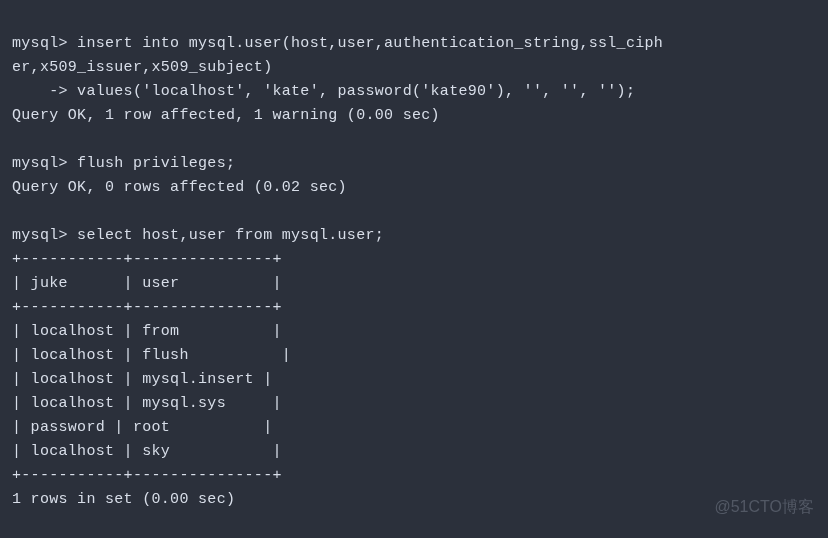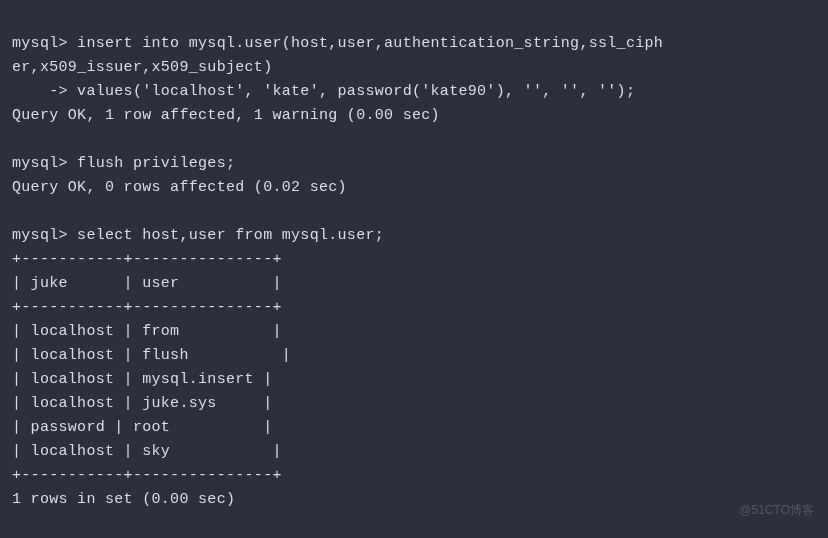--- a/index.html
+++ b/index.html
@@ -21,21 +21,21 @@
     }
     .terminal {
       white-space: pre;
       letter-spacing: 0.3px;
     }
     .watermark {
       position: absolute;
       bottom: 18px;
       right: 14px;
       color: #6c7380;
-      font-size: 12px;
+      font-size: 16px;
       font-family: sans-serif;
       opacity: 0.6;
     }
   </style>
 </head>
 <body>
 
 <div class="terminal">
 <span>mysql&gt; insert into mysql.user(host,user,authentication_string,ssl_ciph</span>
 <span>er,x509_issuer,x509_subject)</span>
@@ -45,21 +45,21 @@
 <span>mysql&gt; flush privileges;</span>
 <span>Query OK, 0 rows affected (0.02 sec)</span>
 <span></span>
 <span>mysql&gt; select host,user from mysql.user;</span>
 <span>+-----------+---------------+</span>
 <span>| juke      | user          |</span>
 <span>+-----------+---------------+</span>
 <span>| localhost | from          |</span>
 <span>| localhost | flush          |</span>
 <span>| localhost | mysql.insert |</span>
-<span>| localhost | juke.sys     |</span>
+<span>| localhost | mysql.sys     |</span>
 <span>| password | root          |</span>
 <span>| localhost | sky           |</span>
 <span>+-----------+---------------+</span>
 <span>1 rows in set (0.00 sec)</span>
 <span></span>
 
 </div>
 
 <div class="watermark">@51CTO博客</div>
 

